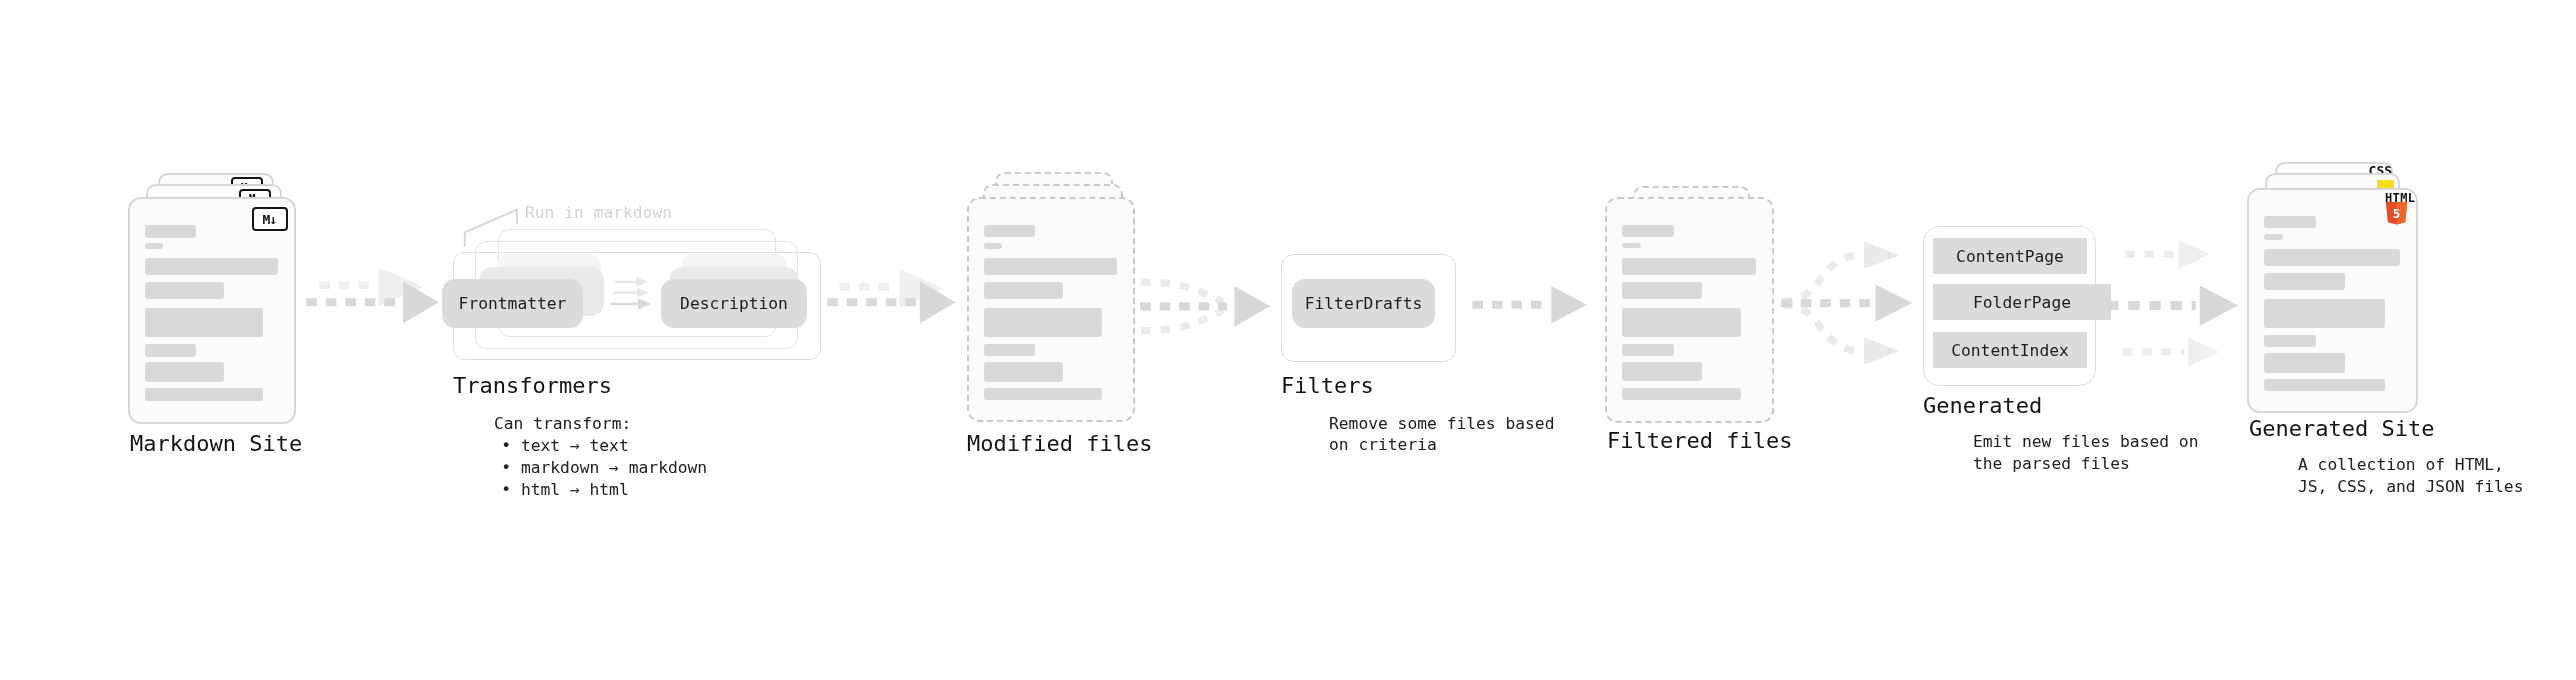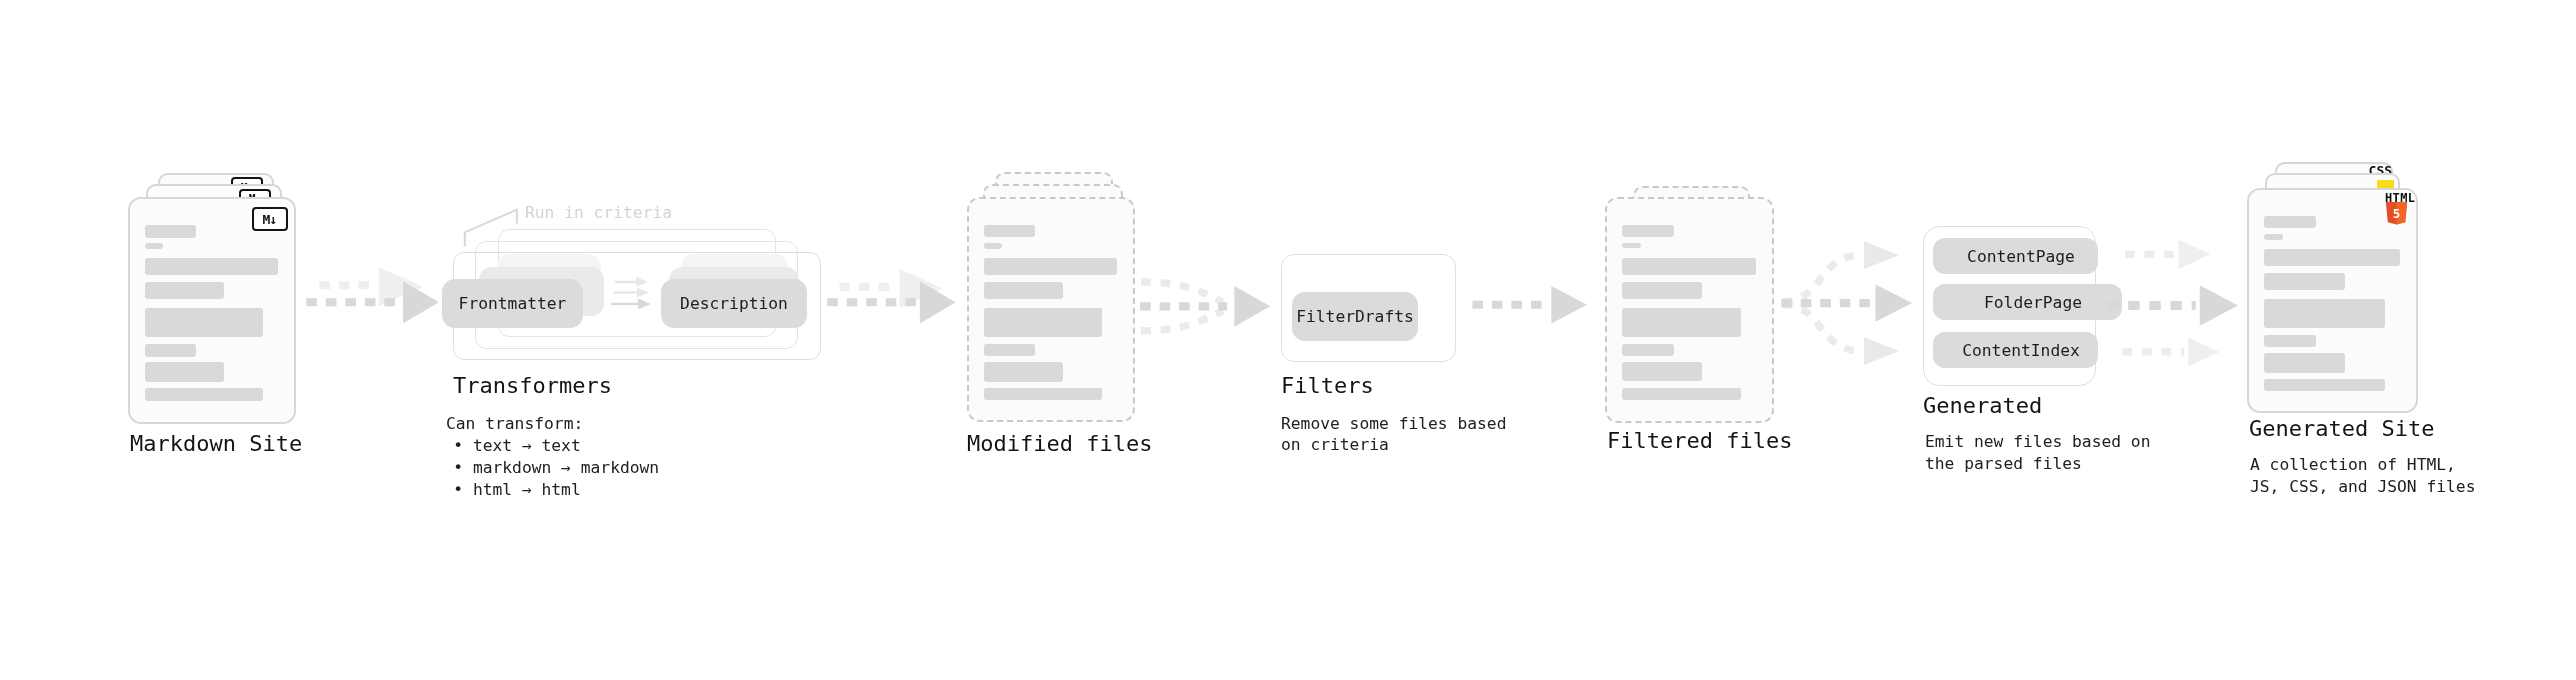--- a/index.html
+++ b/index.html
@@ -35,25 +35,25 @@
   .html5{position:absolute;top:4.9px;right:8.1px;width:23px;text-align:center;}
   .html5 .t{font-size:12px;font-weight:bold;color:#111;line-height:7.3px;letter-spacing:0.4px;}
 
   
   .frame{position:absolute;background:transparent;border:1.6px solid #e3e3e3;border-radius:11.4px;}
   .frame.front{border-color:#dedede;}
   .pill{position:absolute;background:#dbdbdb;border-radius:13px;display:flex;align-items:center;
     justify-content:center;font-size:16.3px;color:#1d1d1d;white-space:nowrap;}
   .pill.g1{background:#eaeaea;}
   .pill.g2{background:#f4f4f4;}
-  .pill.em{border-radius:12px;padding-left:11px;}
+  .pill.em{border-radius:1px;}
 
   
   .title{position:absolute;font-size:22px;line-height:26px;color:#141414;white-space:nowrap;}
-  .body-text{position:absolute;font-size:16.3px;line-height:22px;color:#202020;white-space:nowrap;}
+  .body-text{position:absolute;font-size:16.3px;line-height:22px;color:#202020;white-space:nowrap;margin-left:48px;}
   .body-text div{white-space:nowrap;}
   .note{position:absolute;font-size:16.3px;color:#d3d3d3;white-space:nowrap;}
   svg.overlay{position:absolute;left:0;top:0;z-index:5;pointer-events:none;}
 </style>
 </head>
 <body>
 
 <div id="canvas">
 
   <div class="stack" style="left:128px;top:173px;width:164px;height:247px;">
@@ -70,21 +70,21 @@
       <div class="sk sk3"></div>
       <div class="sk sk4"></div>
       <div class="sk sk5"></div>
       <div class="sk sk6"></div>
       <div class="sk sk7"></div>
       <div class="sk sk8"></div>
     </div>
   </div>
   <div class="title" style="left:130px;top:431px;">Markdown Site</div>
 
-  <div class="note" style="left:525px;top:203px;">Run in criteria</div>
+  <div class="note" style="left:525px;top:203px;">Run in markdown</div>
   <div class="frame" style="left:498px;top:229px;width:276px;height:106px;"></div>
   <div class="frame" style="left:475px;top:241px;width:321px;height:106px;"></div>
   <div class="frame front" style="left:453px;top:252px;width:366px;height:106px;"></div>
 
   <div class="pill g2" style="left:497px;top:254px;width:104px;height:49px;"></div>
   <div class="pill g1" style="left:479px;top:267px;width:125px;height:49px;"></div>
   <div class="pill" style="left:442px;top:279px;width:141px;height:49px;">Frontmatter</div>
 
   <div class="pill g2" style="left:681px;top:254px;width:107px;height:49px;"></div>
   <div class="pill g1" style="left:669px;top:267px;width:130px;height:49px;"></div>
@@ -108,21 +108,21 @@
       <div class="sk sk4"></div>
       <div class="sk sk5"></div>
       <div class="sk sk6"></div>
       <div class="sk sk7"></div>
       <div class="sk sk8"></div>
     </div>
   </div>
   <div class="title" style="left:967px;top:431px;">Modified files</div>
 
   <div class="frame front" style="left:1281px;top:254px;width:173px;height:106px;border-radius:13px;"></div>
-  <div class="pill" style="left:1292px;top:292px;width:126px;height:49px;">FilterDrafts</div>
+  <div class="pill" style="left:1292px;top:279px;width:143px;height:49px;">FilterDrafts</div>
   <div class="title" style="left:1281px;top:373px;">Filters</div>
   <div class="body-text" style="left:1281px;top:413px;line-height:21px;">
     <div>Remove some files based</div>
     <div>on criteria</div>
   </div>
 
   <div class="stack" style="left:1605px;top:186px;width:165px;height:232px;">
     <div class="bc dash" style="left:28px;top:0;width:113px;"></div>
     <div class="fc dash" style="left:0;top:10.6px;width:165px;height:222px;">
       <div class="sk sk1"></div>

